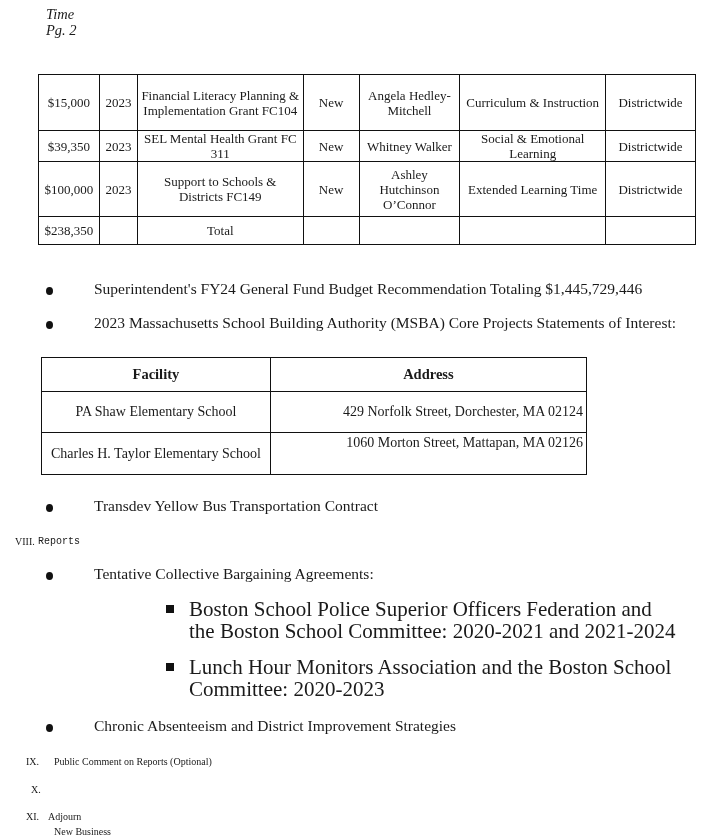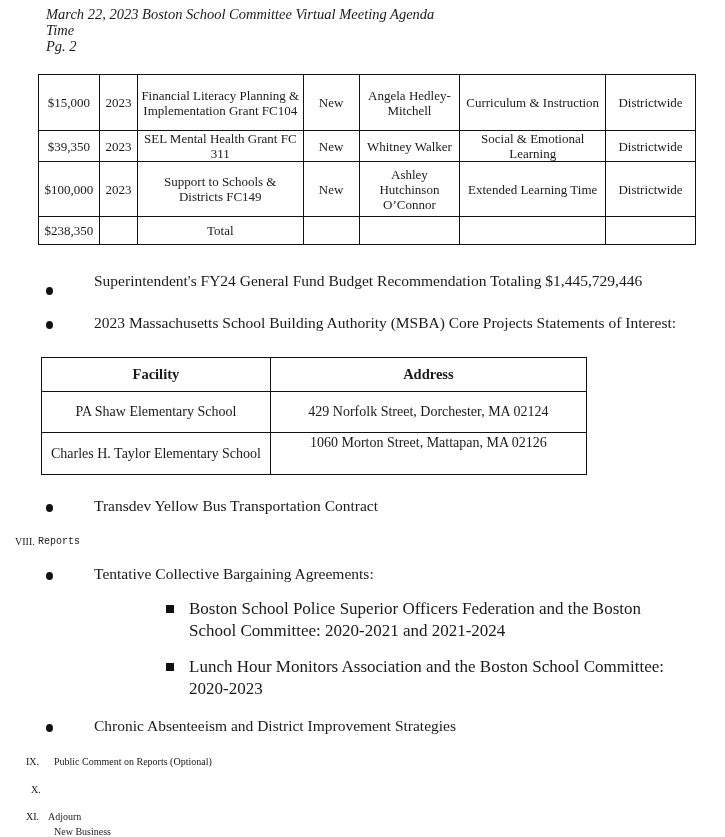--- a/index.html
+++ b/index.html
@@ -13,33 +13,32 @@
 
   table { border-collapse: collapse; position: absolute; }
   td, th { border: 1.3px solid #111; padding: 0 3px; vertical-align: middle; text-align: center; }
 
   #grants { left: 38px; top: 74px; width: 658px; font-size: 13px; line-height: 15px; }
   #grants td { height: auto; }
 
   #facilities { left: 41px; top: 357px; width: 546px; font-size: 14px; }
   #facilities th { font-weight: bold; font-size: 14.5px; height: 33px; text-align: center; }
   #facilities td.fac { text-align: center; }
-  #facilities td.addr { text-align: center; padding-left: 3px; }
+  #facilities td.addr { text-align: right; padding-left: 3px; }
 
   .bullet-row { position: absolute; font-size: 15.5px; white-space: nowrap; }
   .bullet { position: absolute; width: 7px; height: 8px; border-radius: 50%; background: #111; }
   .sq { position: absolute; width: 8px; height: 8px; background: #111; }
   .roman { position: absolute; font-size: 10px; white-space: nowrap; }
-  .sub-text { position: absolute; font-size: 17px; line-height: 22px; width: 490px; }
+  .sub-text { position: absolute; font-size: 21px; line-height: 22px; width: 490px; }
 </style>
 </head>
 <body>
 
 <div class="abs header">
-  <div>March 22, 2023 Boston School Committee Virtual Meeting Agenda</div>
   <div>Time</div>
   <div>Pg. 2</div>
 </div>
 
 <table id="grants">
   <colgroup>
     <col style="width:61px">
       <col style="width:38px">
       <col style="width:166px">
       <col style="width:56px">
@@ -82,21 +81,21 @@
     <td></td>
     <td></td>
     <td></td>
     <td></td>
   </tr>
 </tbody>
   </table>
 
 <div>
   <span class="bullet" style="left:46px; top:287px;"></span>
-  <span class="bullet-row" style="left:94px; top:272px;">Superintendent's FY24 General Fund Budget Recommendation Totaling $1,445,729,446</span>
+  <span class="bullet-row" style="left:94px; top:280px;">Superintendent's FY24 General Fund Budget Recommendation Totaling $1,445,729,446</span>
 </div>
 <div>
   <span class="bullet" style="left:46px; top:321px;"></span>
   <span class="bullet-row" style="left:94px; top:314px;">2023 Massachusetts School Building Authority (MSBA) Core Projects Statements of Interest:</span>
 </div>
 
 <table id="facilities">
   <colgroup>
       <col style="width:273px">
       <col style="width:385px">

